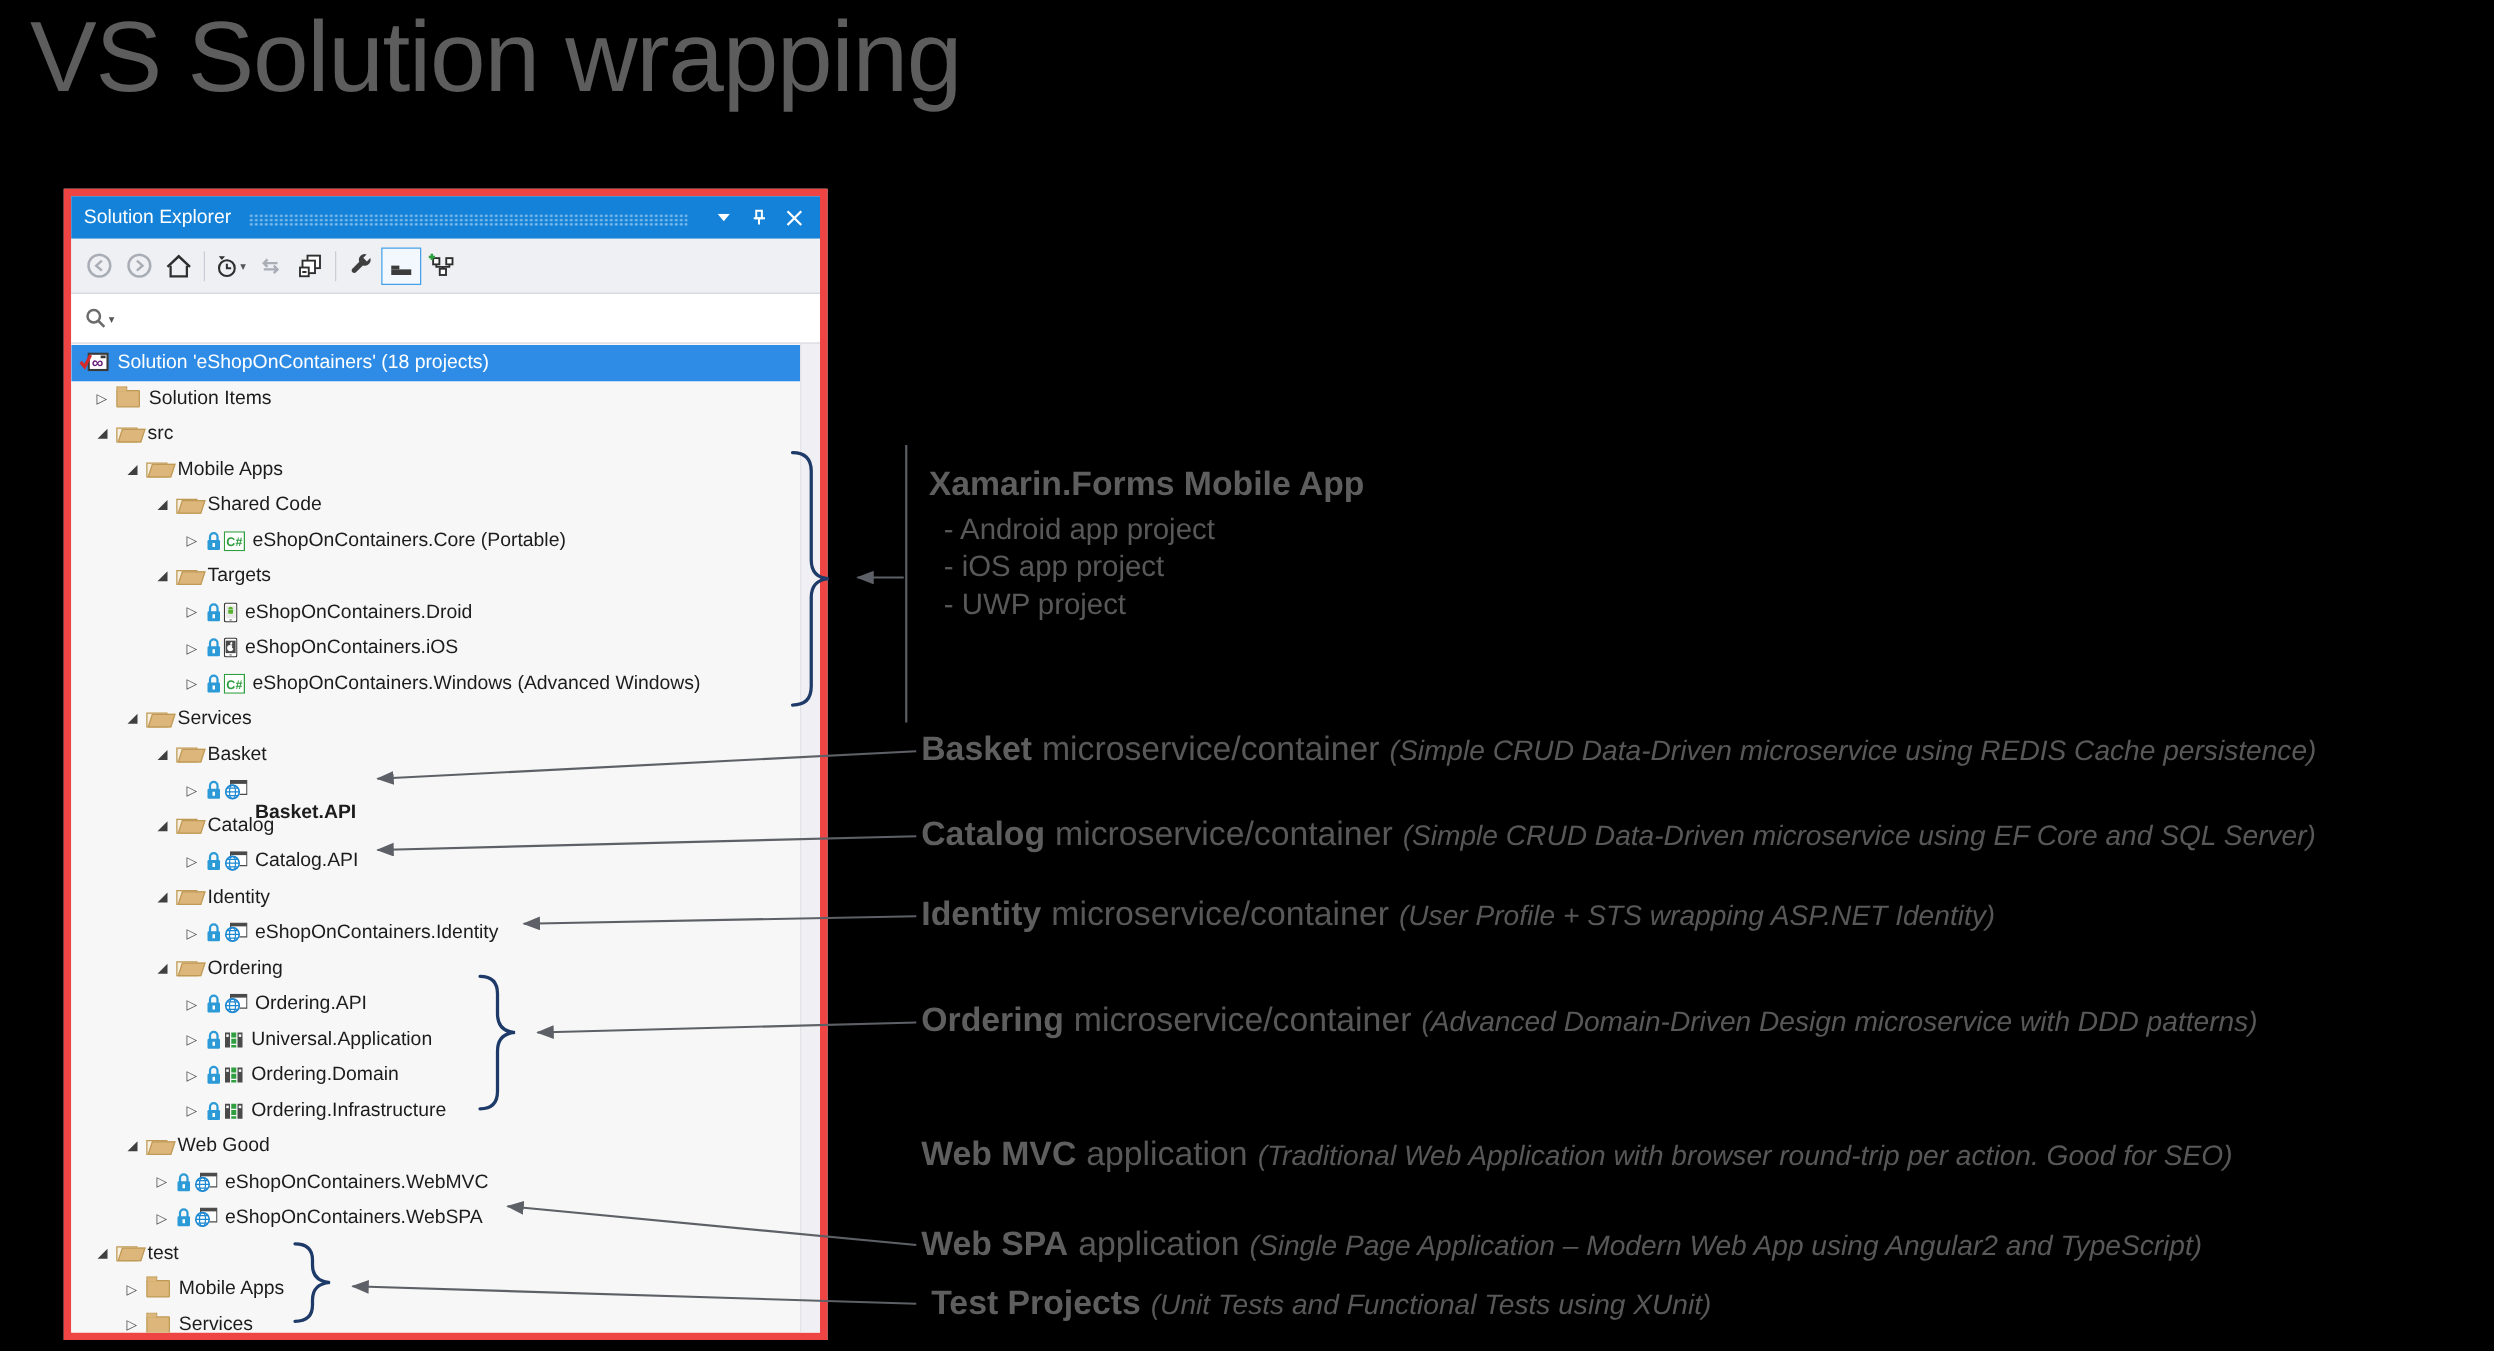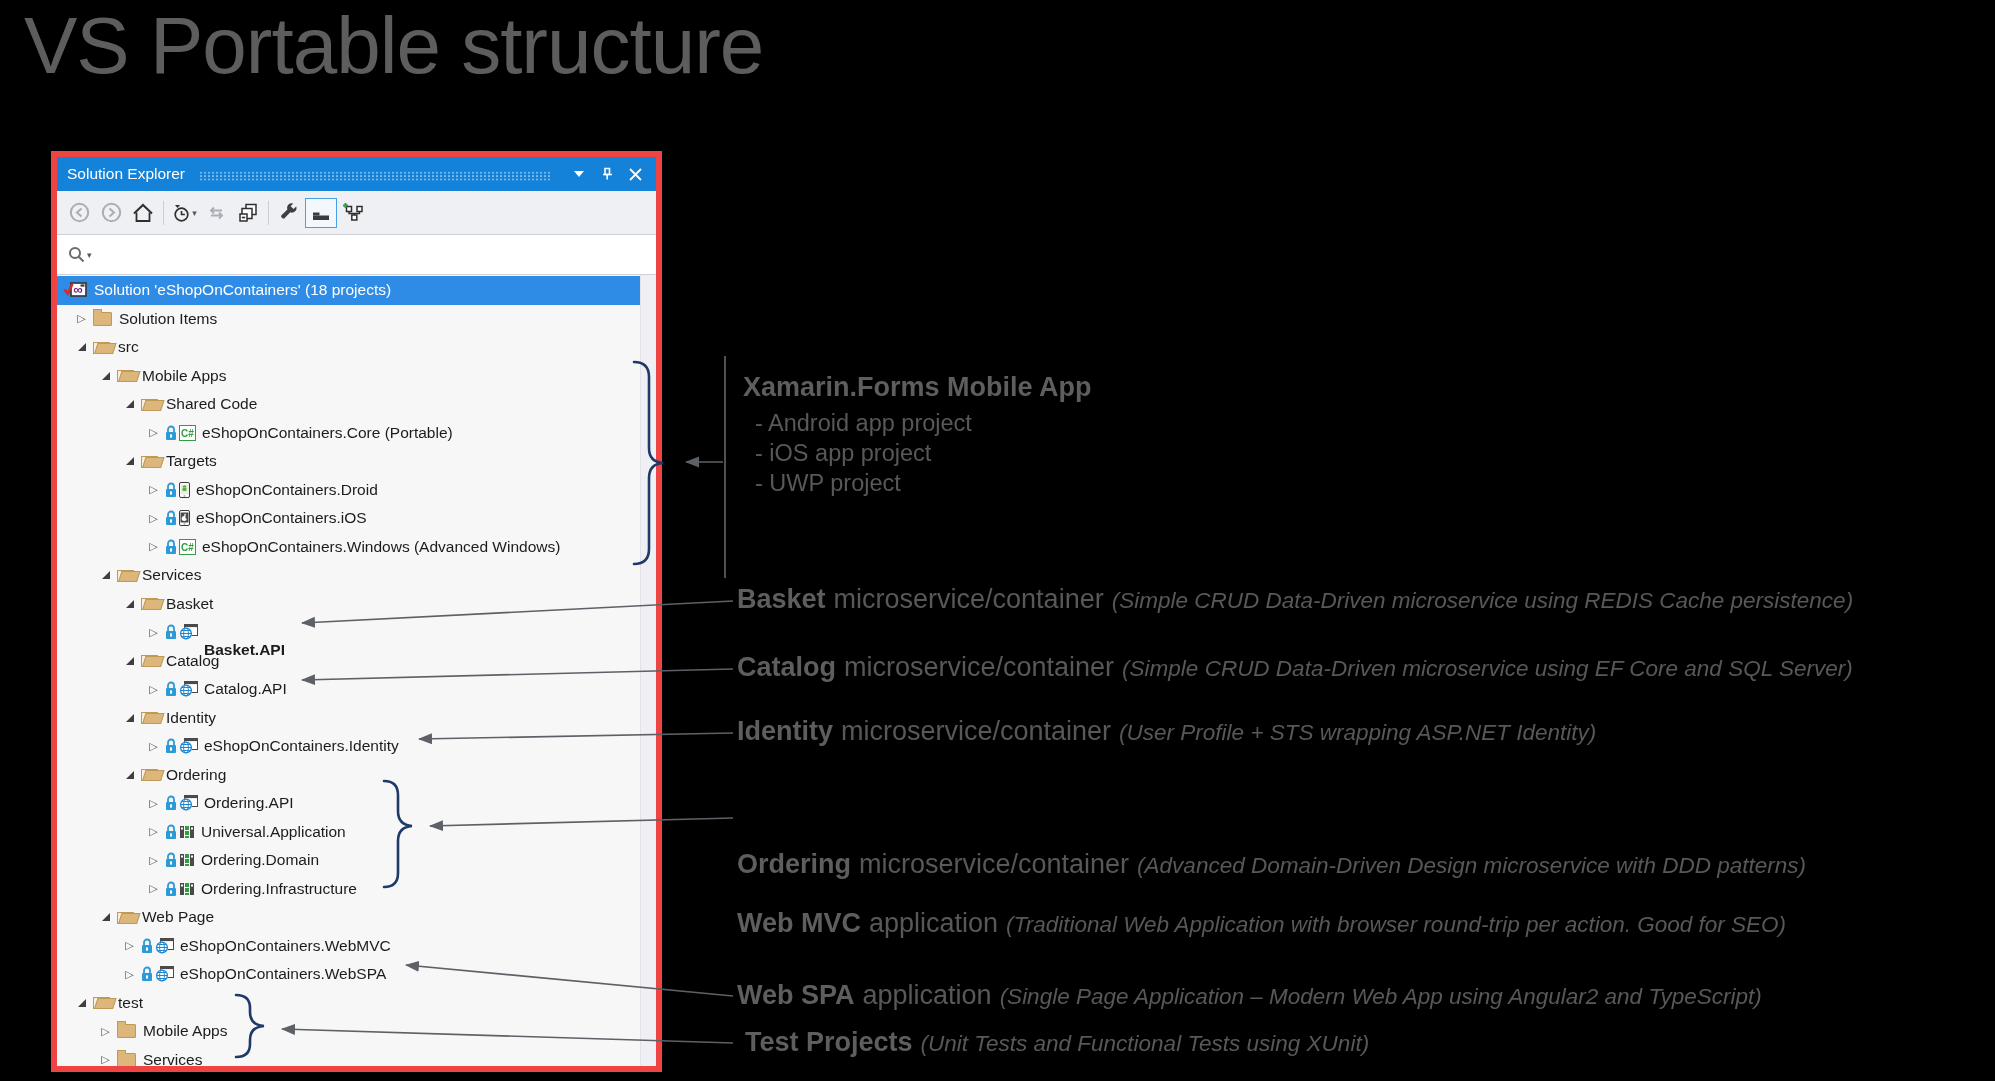--- a/index.html
+++ b/index.html
@@ -64,21 +64,21 @@
   .ann .m{font-size:27px;margin-left:8px;}
   .ann .s{font-size:22.5px;margin-left:8px;font-style:italic;}
   .ann.xam .b{display:block;margin-bottom:5px;}
   .ann.xam .it{font-size:23.5px;line-height:30px;padding-left:12px;}
 
   #connectors{position:absolute;left:0;top:0;pointer-events:none;}
 </style>
 </head>
 <body>
 
-<div id="page-title">VS Portable structure</div>
+<div id="page-title">VS Solution wrapping</div>
 
 <div id="panel">
   <div class="titlebar">
     <span>Solution Explorer</span>
     <span class="texture"></span>
     <span class="wbtn">
       <svg width="10" height="6" viewBox="0 0 10 6">
           <path d="M0 0 h10 L5 6 z" fill="#fff"></path>
         </svg>
     </span>
@@ -427,21 +427,21 @@
           <rect x="6" y="7" width="4" height="4" fill="#2f9e3f"></rect>
           <rect x="6" y="12" width="4" height="2" fill="#2f9e3f"></rect>
         </svg>
         <span class="lbl">Ordering.Infrastructure</span>
       </div>
       <div class="row" style="padding-left: 41px;">
         <span class="chev">
           <i class="tri"></i>
         </span>
         <span class="f-open"></span>
-        <span class="lbl">Web Page</span>
+        <span class="lbl">Web Good</span>
       </div>
       <div class="row" style="padding-left: 65px;">
         <span class="chev">▷</span>
         <svg class="ic lock" width="12" height="16" viewBox="0 0 12 16">
           <path d="M3 7.5 V4.5 a3 3 0 0 1 6 0 V7.5" fill="none" stroke="#2d9ad8" stroke-width="1.8"></path>
           <rect x="1" y="7" width="10" height="8" rx="1" fill="#2d9ad8"></rect>
           <rect x="5" y="9.4" width="2" height="3.2" fill="#fff"></rect>
         </svg>
         <svg class="ic" width="19" height="16" viewBox="0 0 19 16">
           <rect x="5.5" y="0.5" width="13" height="11" fill="#fff" stroke="#4a4a4a"></rect>
@@ -520,17 +520,17 @@
 <div id="annotations">
     <div class="ann xam" style="left: 743px; top: 372px;">
       <span class="b">Xamarin.Forms Mobile App</span>
       <div class="it">- Android app project</div>
       <div class="it">- iOS app project</div>
       <div class="it">- UWP project</div>
     </div>
     <div class="ann" style="left: 737px; top: 584px;"><span class="b">Basket</span><span class="m">microservice/container</span><span class="s">(Simple CRUD Data-Driven microservice using REDIS Cache persistence)</span></div>
     <div class="ann" style="left: 737px; top: 652px;"><span class="b">Catalog</span><span class="m">microservice/container</span><span class="s">(Simple CRUD Data-Driven microservice using EF Core and SQL Server)</span></div>
     <div class="ann" style="left: 737px; top: 716px;"><span class="b">Identity</span><span class="m">microservice/container</span><span class="s">(User Profile + STS wrapping ASP.NET Identity)</span></div>
-    <div class="ann" style="left: 737px; top: 801px; margin-top: 48px;"><span class="b">Ordering</span><span class="m">microservice/container</span><span class="s">(Advanced Domain-Driven Design microservice with DDD patterns)</span></div>
+    <div class="ann" style="left: 737px; top: 801px;"><span class="b">Ordering</span><span class="m">microservice/container</span><span class="s">(Advanced Domain-Driven Design microservice with DDD patterns)</span></div>
     <div class="ann" style="left: 737px; top: 908px;"><span class="b">Web MVC</span><span class="m">application</span><span class="s">(Traditional Web Application with browser round-trip per action. Good for SEO)</span></div>
     <div class="ann" style="left: 737px; top: 980px;"><span class="b">Web SPA</span><span class="m">application</span><span class="s">(Single Page Application – Modern Web App using Angular2 and TypeScript)</span></div>
     <div class="ann" style="left: 745px; top: 1027px;"><span class="b">Test Projects</span><span class="s">(Unit Tests and Functional Tests using XUnit)</span></div>
   </div>
 
 </body></html>

